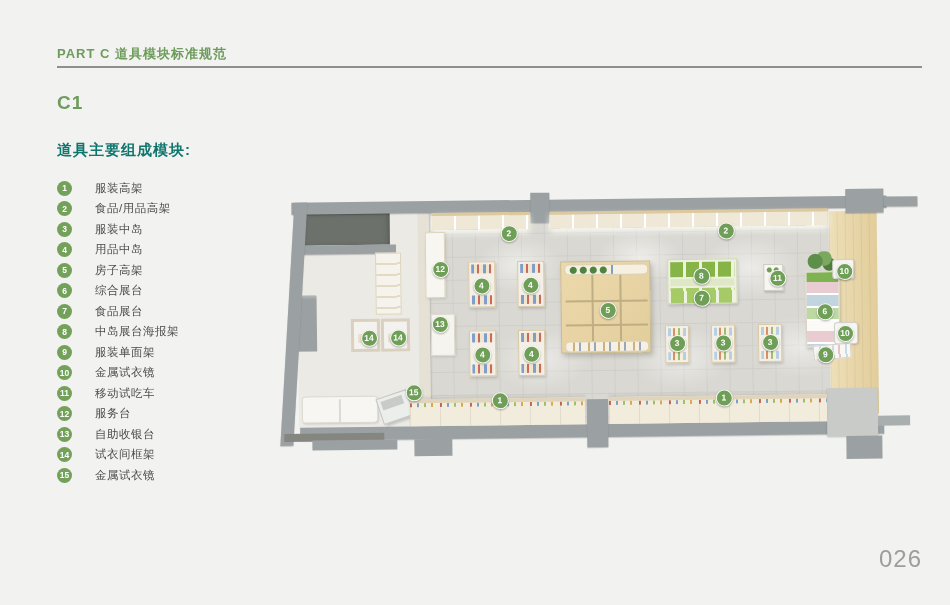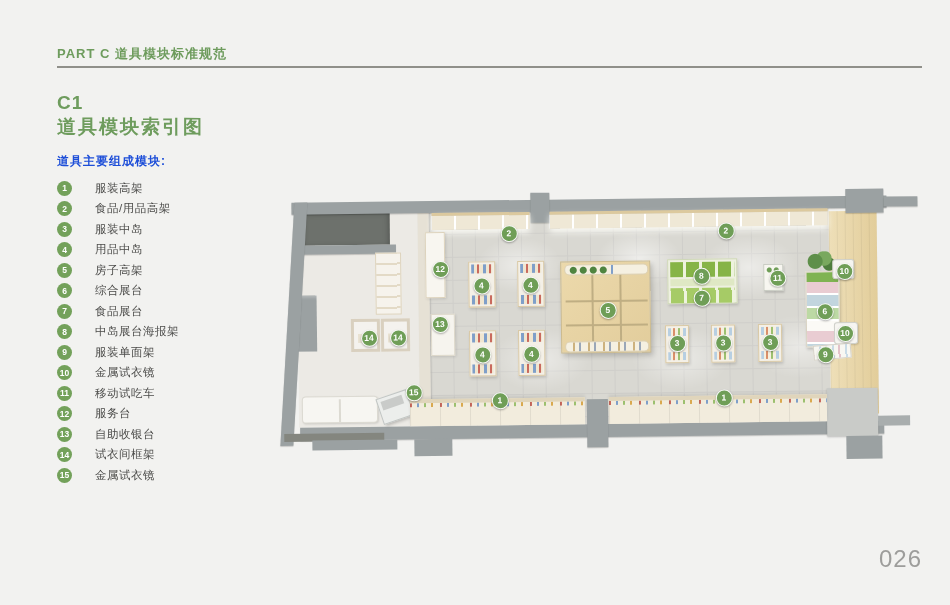--- a/index.html
+++ b/index.html
@@ -10,21 +10,21 @@
 
   
   .part-title { position:absolute; left:57px; top:45px; font-size:13px; font-weight:bold; color:#6e9c5d; letter-spacing:1px; }
   .head-rule { position:absolute; left:57px; top:66px; width:865px; height:0; border-top:2px solid #90908a; }
   .subtitle-en { position:absolute; right:28px; top:76px; font-size:10.5px; color:#9b9690; letter-spacing:0.8px; }
 
   .sec-code { position:absolute; left:57px; top:92px; font-size:19px; font-weight:bold; color:#6e9c5d; letter-spacing:1px; }
   .sec-title { position:absolute; left:57px; top:114px; font-size:19px; font-weight:bold; color:#6e9c5d; letter-spacing:2px; }
 
   
-  .legend-title { position:absolute; left:57px; top:153px; font-size:12px; font-weight:bold; color:#1d4ed8; letter-spacing:1px; }
+  .legend-title { position:absolute; left:57px; top:141px; font-size:15px; font-weight:bold; color:#0f766e; letter-spacing:1px; }
   .legend { position:absolute; left:57px; top:178px; }
   .legend-row { display:flex; align-items:center; height:20.5px; }
   .legend-num { width:15px; height:15px; border-radius:50%; background:#73a15a; color:#fff; font-size:8.5px; font-weight:bold;
                 display:flex; align-items:center; justify-content:center; flex:0 0 15px; }
   .legend-label { margin-left:23px; font-size:11.5px; color:#4b4b49; letter-spacing:0.5px; }
 
   
   .footer-left { position:absolute; left:57px; top:559px; font-size:9px; color:#7f9f7a; letter-spacing:2.6px; }
   .page-num { position:absolute; right:28px; top:545px; font-size:24px; color:#9d9d9b; letter-spacing:1px; }
 
@@ -136,21 +136,20 @@
 </style>
 </head>
 <body>
 
 <div class="page">
 
   <div class="part-title">PART C 道具模块标准规范</div>
   <div class="head-rule"></div>
 
   <div class="sec-code">C1</div>
-  <div class="sec-title">道具模块索引图</div>
 
   <div class="legend-title">道具主要组成模块:</div>
   <div class="legend" id="legend-list">
       <div class="legend-row">
         <span class="legend-num">1</span>
         <span class="legend-label">服装高架</span>
       </div>
       <div class="legend-row">
         <span class="legend-num">2</span>
         <span class="legend-label">食品/用品高架</span>

